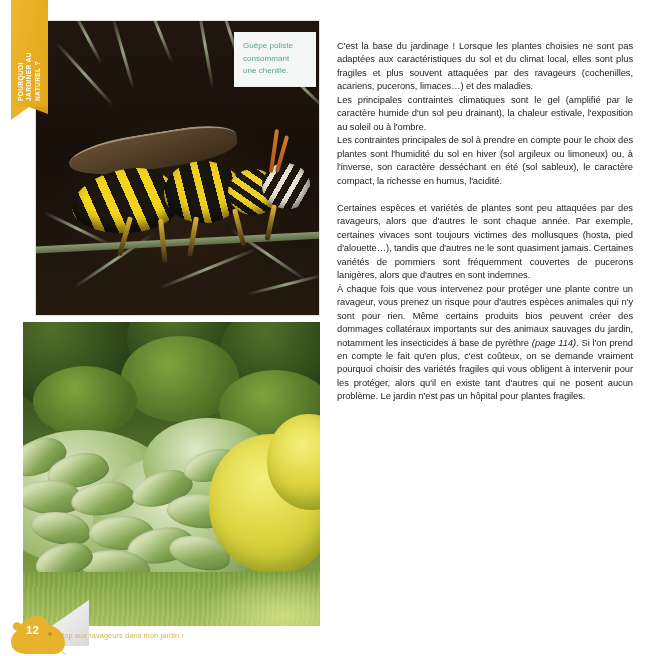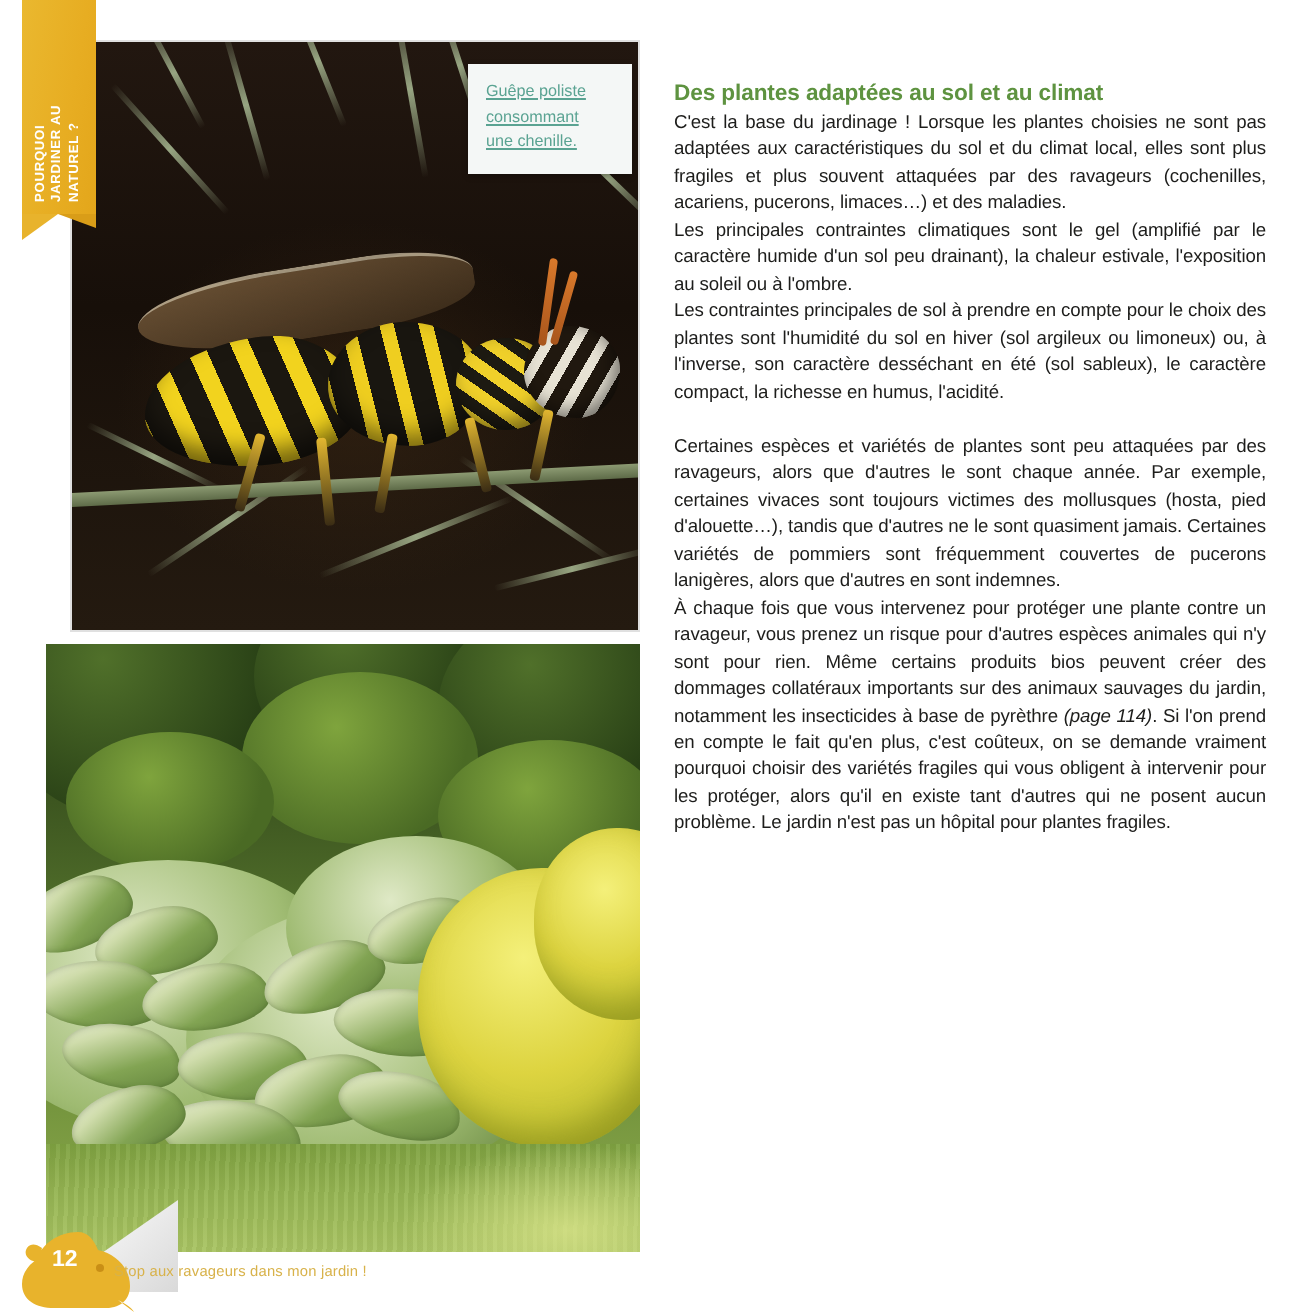--- a/index.html
+++ b/index.html
@@ -237,21 +237,20 @@
     z-index: 30;
     box-shadow: 0 1px 3px rgba(0,0,0,0.28);
     box-sizing: border-box;
   }
   .caption-box .caption-text {
     color: #5aa392;
     font-size: 8.1px;
     line-height: 12.6px;
     font-weight: normal;
     white-space: pre-line;
-    text-decoration: underline;
   }
   #caption-wasp {
     left: 234px;
     top: 32px;
     width: 82px;
     padding: 8px 8px 9px 9px;
   }
   #caption-hostas {
     left: 237px;
     top: 344px;
@@ -428,21 +427,20 @@
       <div class="tab-label">POURQUOI
 JARDINER AU
 NATUREL ?</div>
     </div>
   </div>
 
   <div id="text-column">
 
 
     <div>
-      <h2 class="sub-head">Des plantes adaptées au sol et au climat</h2>
       <p class="body-para">C'est la base du jardinage ! Lorsque les plantes choisies ne sont pas adaptées aux caractéristiques du sol et du climat local, elles sont plus fragiles et plus souvent attaquées par des ravageurs (cochenilles, acariens, pucerons, limaces…) et des maladies.</p>
       <p class="body-para">Les principales contraintes climatiques sont le gel (amplifié par le caractère humide d'un sol peu drainant), la chaleur estivale, l'exposition au soleil ou à l'ombre.</p>
       <p class="body-para">Les contraintes principales de sol à prendre en compte pour le choix des plantes sont l'humidité du sol en hiver (sol argileux ou limoneux) ou, à l'inverse, son caractère desséchant en été (sol sableux), le caractère compact, la richesse en humus, l'acidité.</p>
     </div>
 
     <div id="section-two">
       <p class="body-para">Certaines espèces et variétés de plantes sont peu attaquées par des ravageurs, alors que d'autres le sont chaque année. Par exemple, certaines vivaces sont toujours victimes des mollusques (hosta, pied d'alouette…), tandis que d'autres ne le sont quasiment jamais. Certaines variétés de pommiers sont fréquemment couvertes de pucerons lanigères, alors que d'autres en sont indemnes.</p>
       <p class="body-para" id="para-with-ref">À chaque fois que vous intervenez pour protéger une plante contre un ravageur, vous prenez un risque pour d'autres espèces animales qui n'y sont pour rien. Même certains produits bios peuvent créer des dommages collatéraux importants sur des animaux sauvages du jardin, notamment les insecticides à base de pyrèthre <em>(page 114)</em>. Si l'on prend en compte le fait qu'en plus, c'est coûteux, on se demande vraiment pourquoi choisir des variétés fragiles qui vous obligent à intervenir pour les protéger, alors qu'il en existe tant d'autres qui ne posent aucun problème. Le jardin n'est pas un hôpital pour plantes fragiles.</p>
     </div>
 

